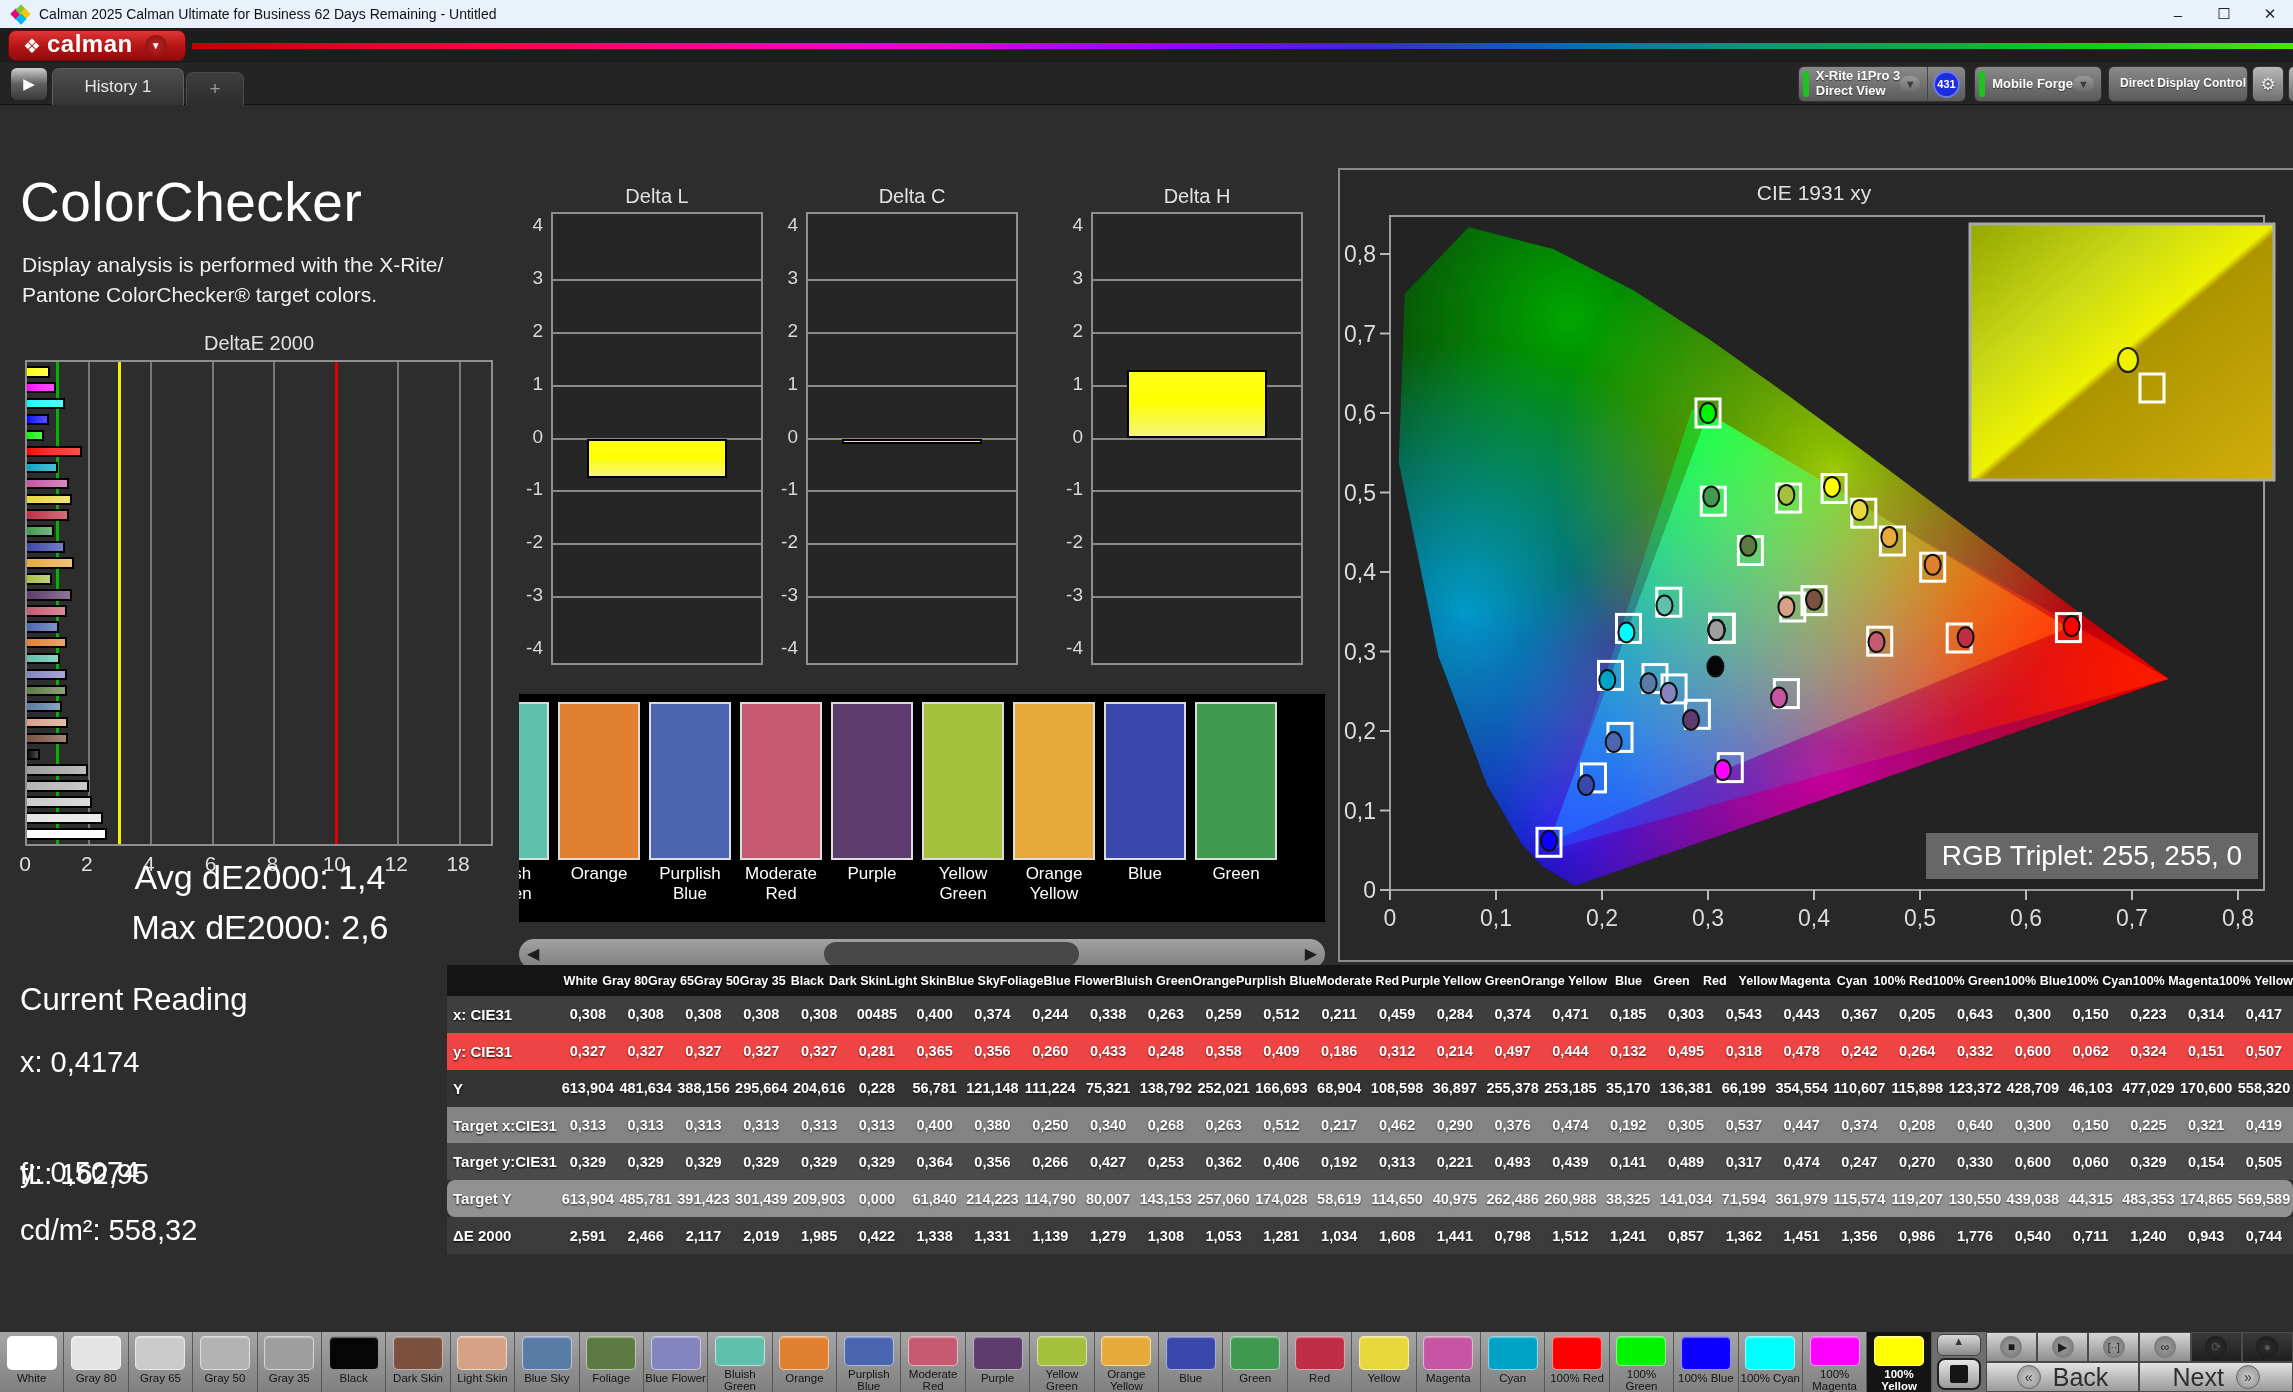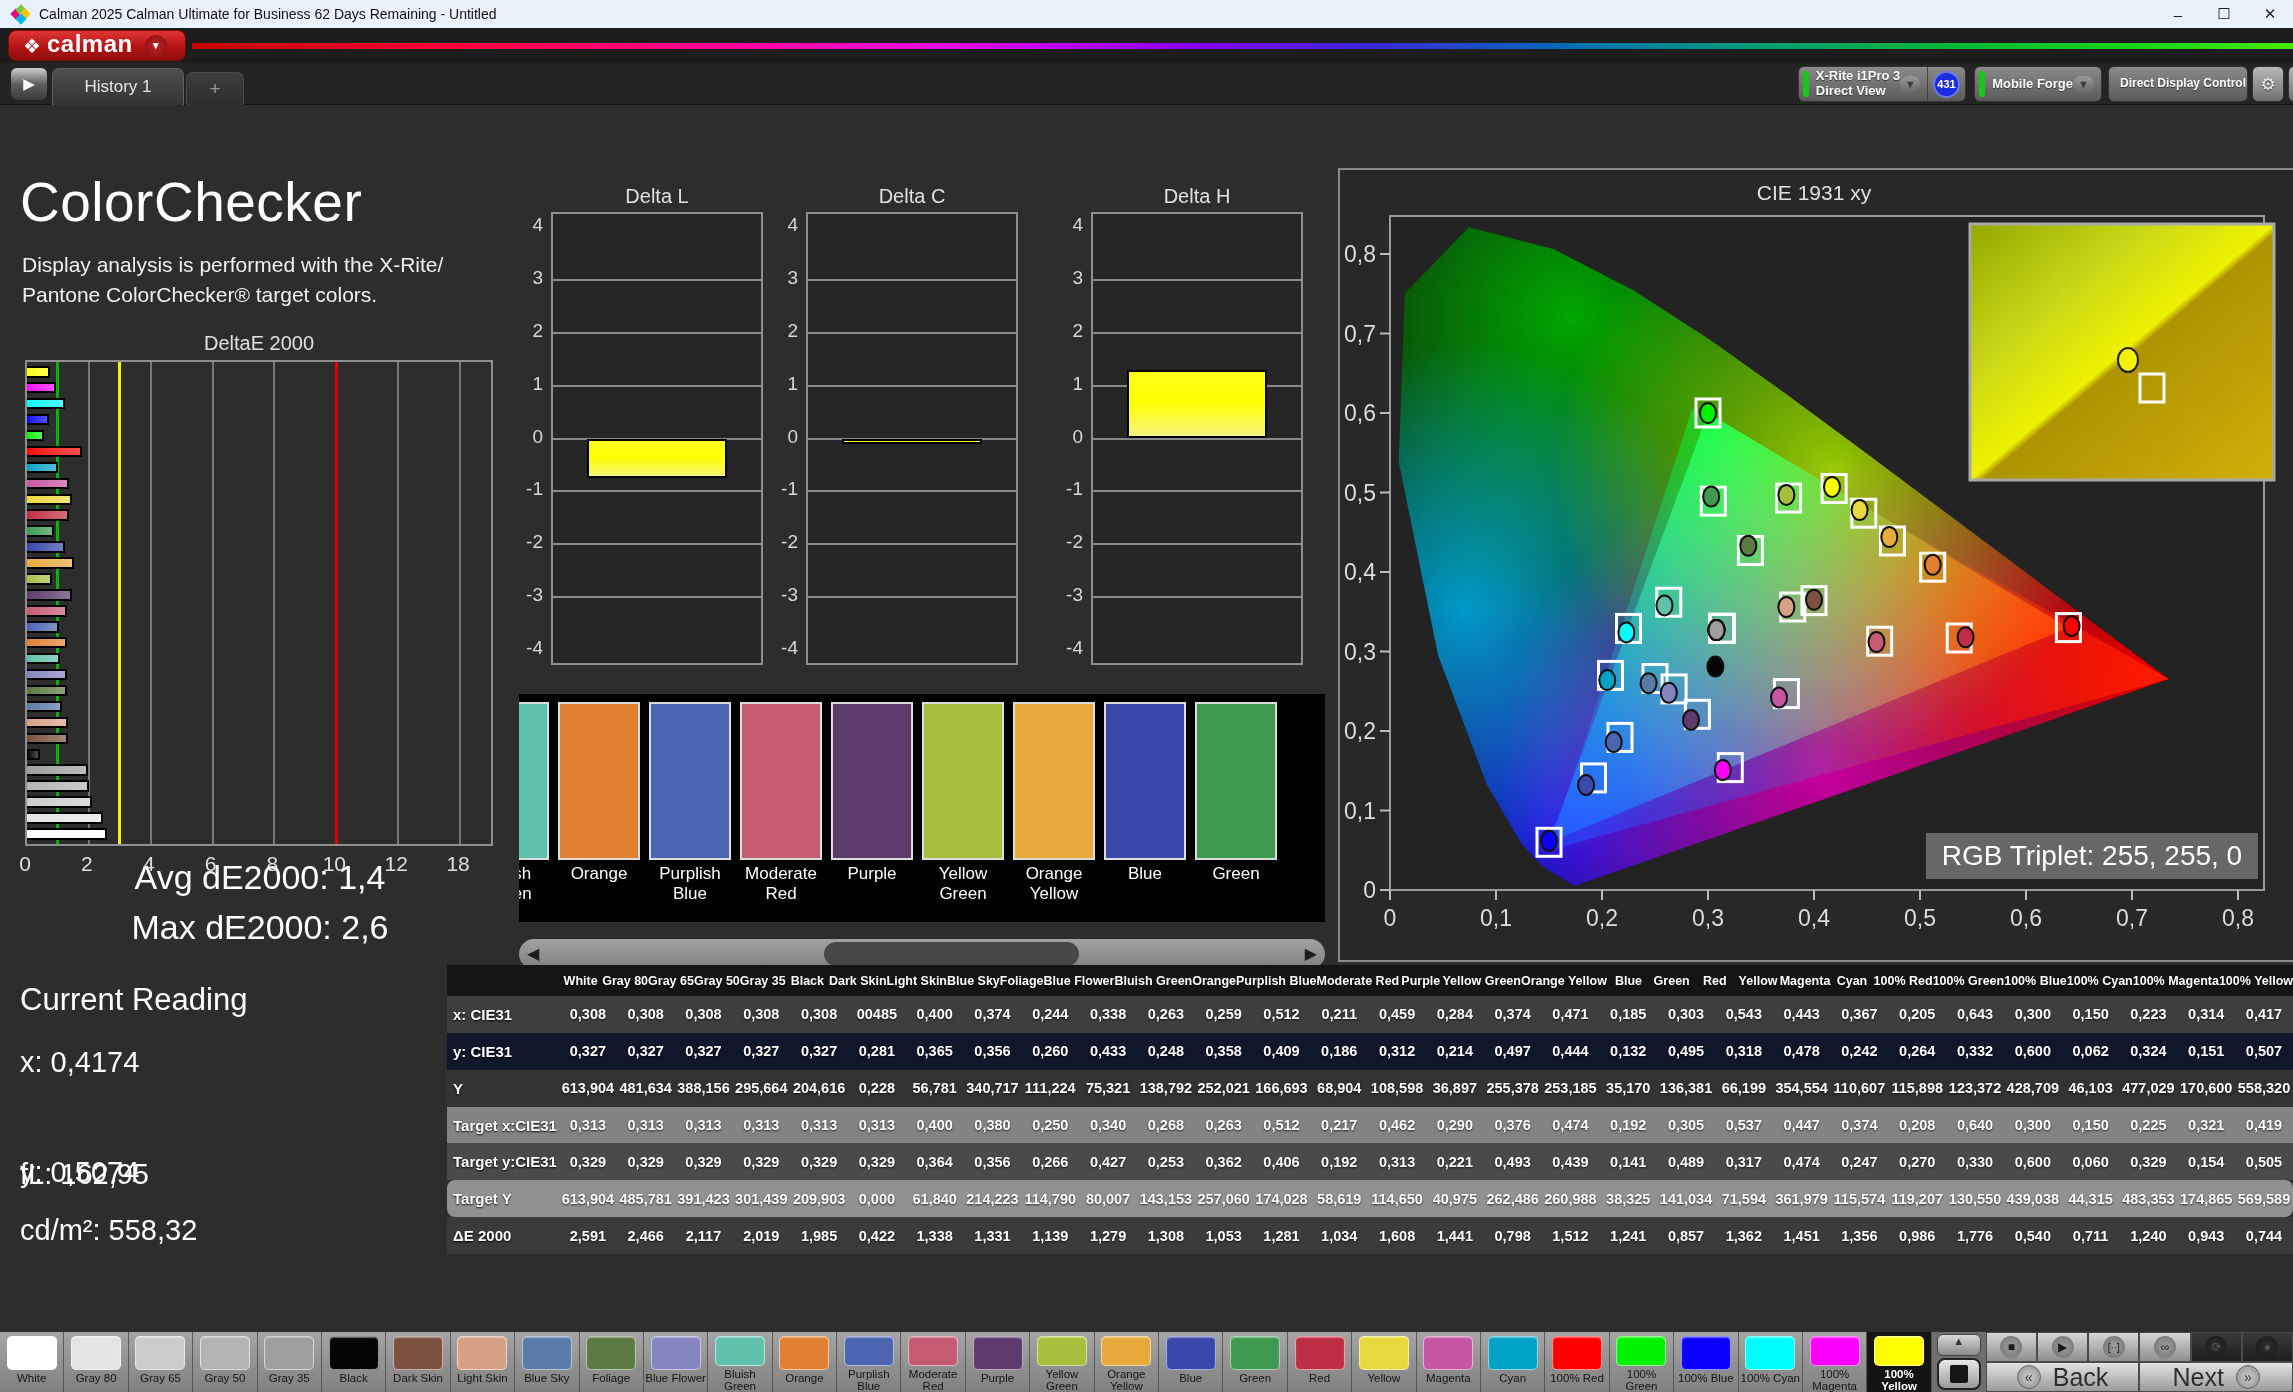--- a/index.html
+++ b/index.html
@@ -599,21 +599,21 @@
       <div class="tcell">0,443</div>
       <div class="tcell">0,367</div>
       <div class="tcell">0,205</div>
       <div class="tcell">0,643</div>
       <div class="tcell">0,300</div>
       <div class="tcell">0,150</div>
       <div class="tcell">0,223</div>
       <div class="tcell">0,314</div>
       <div class="tcell">0,417</div>
     </div>
-    <div class="trow" style="background: #0f172a;">
+    <div class="trow" style="background: #ef4444;">
       <div class="tcell-label">y: CIE31</div>
       <div class="tcell">0,327</div>
       <div class="tcell">0,327</div>
       <div class="tcell">0,327</div>
       <div class="tcell">0,327</div>
       <div class="tcell">0,327</div>
       <div class="tcell">0,281</div>
       <div class="tcell">0,365</div>
       <div class="tcell">0,356</div>
       <div class="tcell">0,260</div>
@@ -641,21 +641,21 @@
     </div>
     <div class="trow" style="background: rgb(51, 51, 51);">
       <div class="tcell-label">Y</div>
       <div class="tcell">613,904</div>
       <div class="tcell">481,634</div>
       <div class="tcell">388,156</div>
       <div class="tcell">295,664</div>
       <div class="tcell">204,616</div>
       <div class="tcell">0,228</div>
       <div class="tcell">56,781</div>
-      <div class="tcell">340,717</div>
+      <div class="tcell">121,148</div>
       <div class="tcell">111,224</div>
       <div class="tcell">75,321</div>
       <div class="tcell">138,792</div>
       <div class="tcell">252,021</div>
       <div class="tcell">166,693</div>
       <div class="tcell">68,904</div>
       <div class="tcell">108,598</div>
       <div class="tcell">36,897</div>
       <div class="tcell">255,378</div>
       <div class="tcell">253,185</div>

